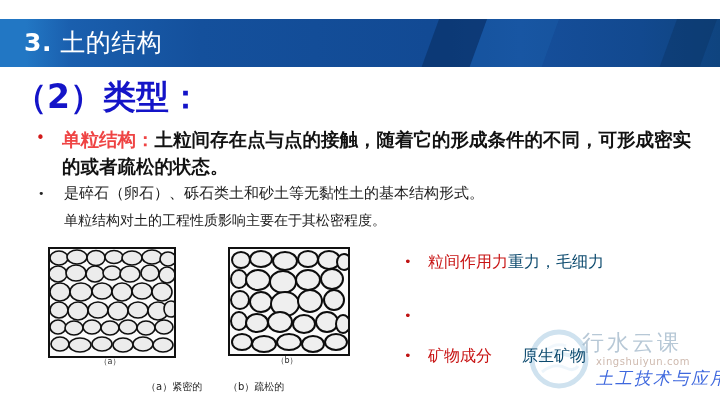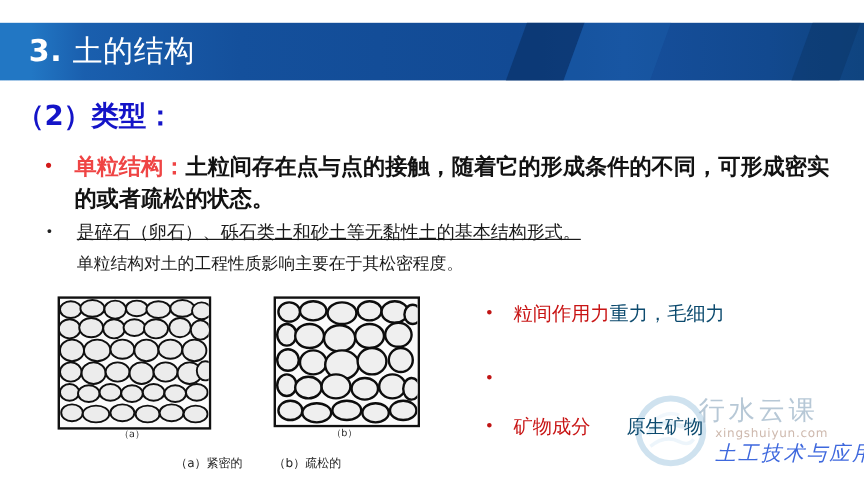--- a/index.html
+++ b/index.html
@@ -59,21 +59,21 @@
   #banner-title .num {
     font-weight: bold;
     font-size: 25px;
   }
 
   
   #section-heading {
     position: absolute;
     left: 14px;
     top: 80px;
-    font-size: 23px;
+    font-size: 33px;
     line-height: 34px;
     color: #1414c8;
     font-weight: bold;
     white-space: nowrap;
   }
 
   
   .blk {
     position: absolute;
   }
@@ -112,21 +112,20 @@
     top: 5px;
     color: #222222;
     font-size: 11px;
     line-height: 11px;
   }
   .b2-text {
     margin-left: 28px;
     font-size: 15px;
     line-height: 20px;
     color: #1a1a1a;
-    text-decoration: underline;
   }
 
   #line-3 {
     left: 64px;
     top: 211px;
     width: 620px;
     font-size: 14px;
     line-height: 19px;
     color: #1a1a1a;
   }

